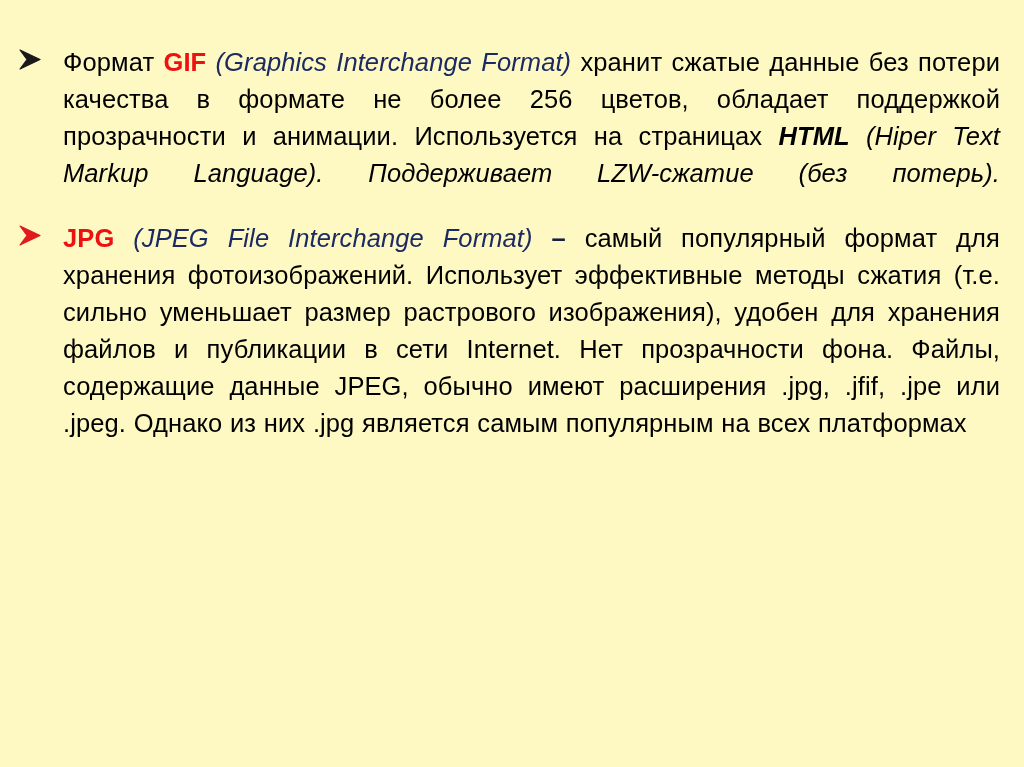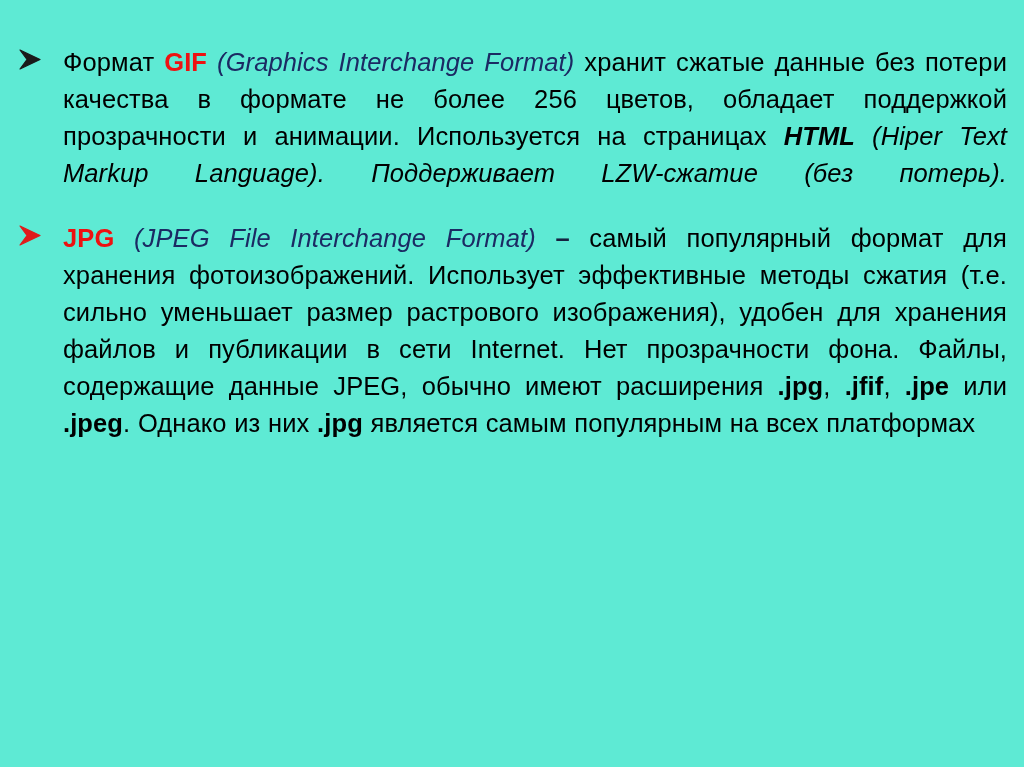--- a/index.html
+++ b/index.html
@@ -13,23 +13,23 @@
     background: #ffffff;
     font-family: "Liberation Sans", "DejaVu Sans", sans-serif;
     color: #000000;
     overflow: hidden;
   }
 
   .slide {
     position: relative;
     width: 1024px;
     height: 767px;
-    background: #5eead4;
+    background: #fef9c3;
     box-sizing: border-box;
-    padding: 44px 17px 0 18px;
+    padding: 44px 24px 0 18px;
   }
 
   .bullet-list {
     list-style: none;
     margin: 0;
     padding: 0;
   }
 
   .bullet {
     position: relative;
@@ -89,21 +89,21 @@
   .t-bold-italic {
     font-weight: bold;
     font-style: italic;
     color: #000000;
   }
   .t-italic {
     font-style: italic;
     color: #000000;
   }
   .t-bold {
-    font-weight: bold;
+    font-weight: normal;
     color: #000000;
   }
   .t-plain {
     color: #000000;
   }
 </style>
 </head>
 <body>
 
 <div class="slide">

